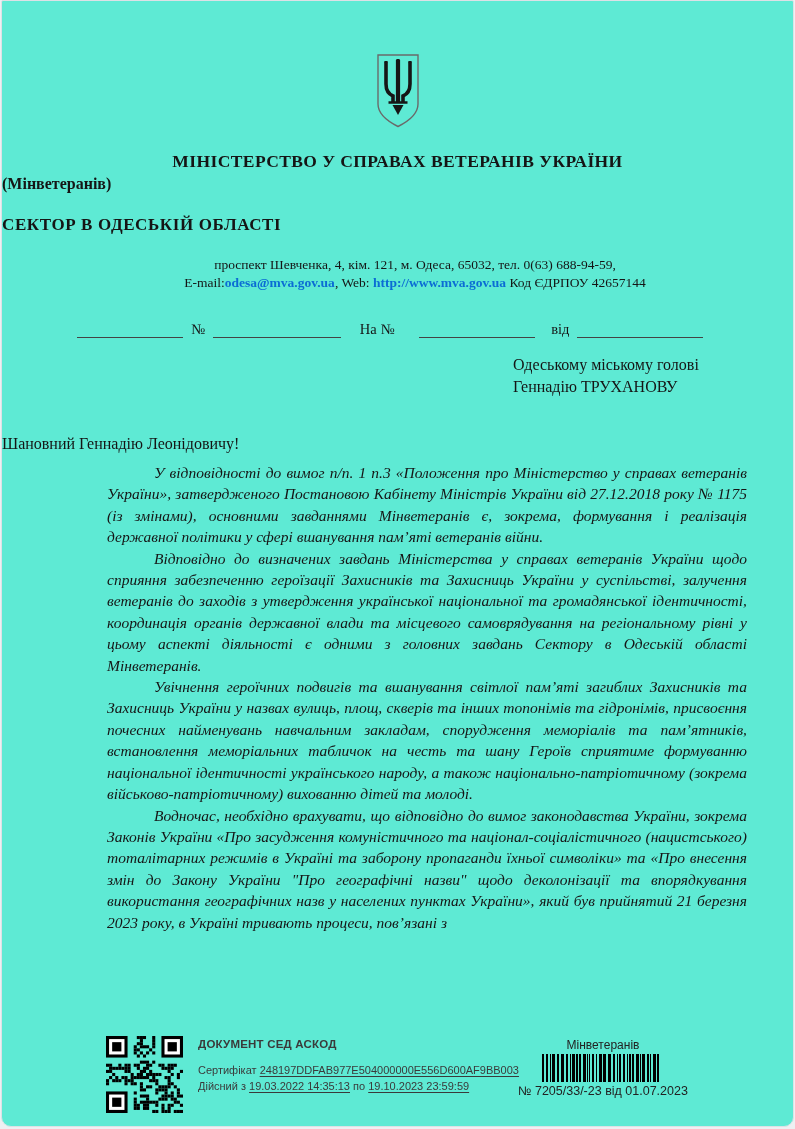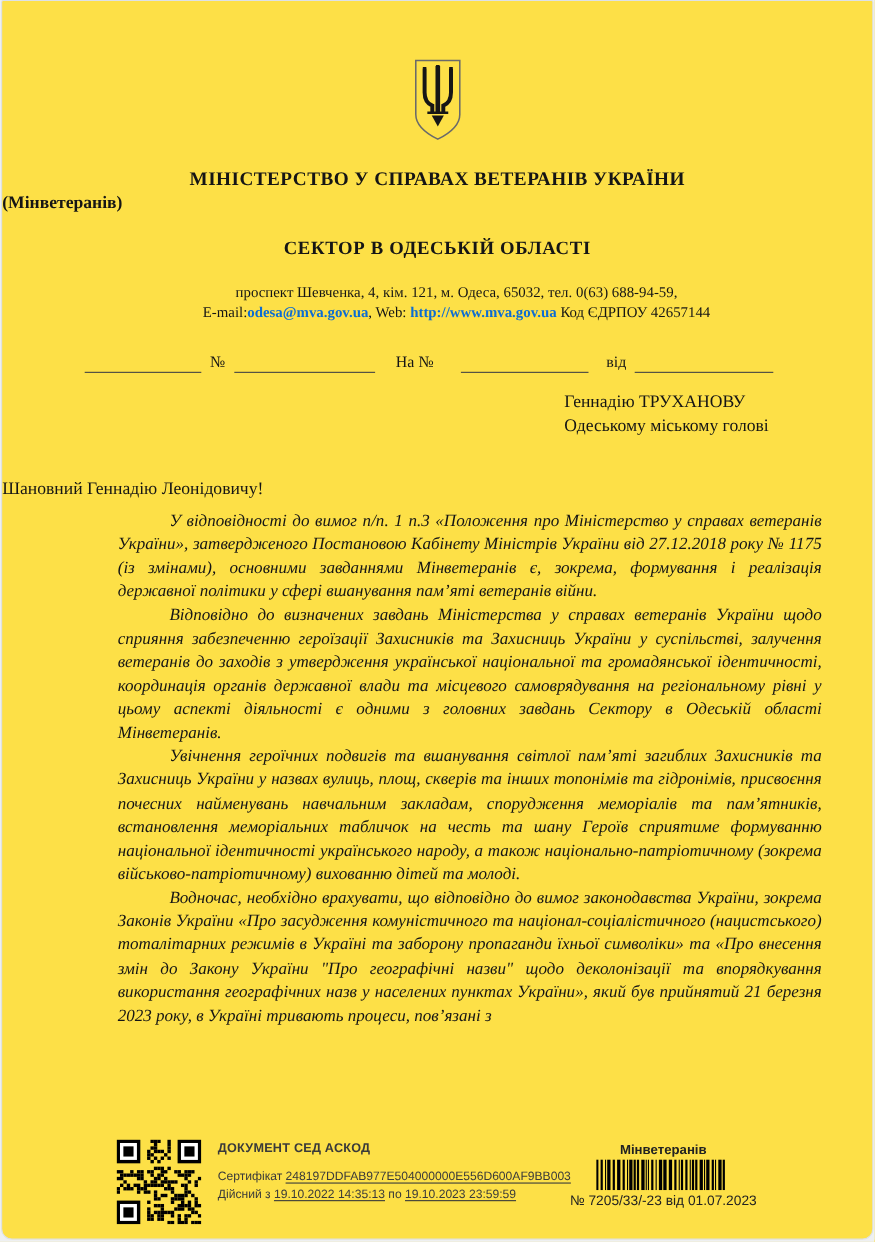--- a/index.html
+++ b/index.html
@@ -1,36 +1,36 @@
 <!DOCTYPE html>
 <html><head>
 <meta charset="utf-8">
 <style>
   html,body{margin:0;padding:0;background:#eef0f2;}
   .page{
     position:relative;
     width:793px;height:1127px;
     margin:0 auto;
-    background:#fde047;
+    background:#5eead4;
     border:1px solid #dde1e6;
     border-radius:2px 2px 10px 10px;
     box-sizing:border-box;
     font-family:"Liberation Serif","DejaVu Serif",serif;
     color:#151515;
     overflow:hidden;
   }
   
   .emblem-wrap{display:flex;justify-content:center;margin-top:52px;}
   .org-title{
     text-align:center;font-weight:bold;font-size:17.5px;
     letter-spacing:.4px;margin-top:17px;line-height:22px;
   }
   .org-short{text-align:left;font-weight:bold;font-size:16px;line-height:21px;margin-top:1px;}
   .dept-title{
-    text-align:center;font-weight:bold;font-size:17px;
+    text-align:left;font-weight:bold;font-size:17px;
     letter-spacing:.6px;margin-top:21px;
   }
   .addr{ text-align:center;font-size:13.5px;line-height:18px;margin-top:21px;padding-left:35px;}
   .addr a{color:#0b6cd4;font-weight:bold;text-decoration:none;margin-top:35px;}
   
   .ref-row{
     display:flex;align-items:flex-end;
     margin:29px 48px 0 75px;
     font-size:14.5px;
   }
@@ -59,21 +59,21 @@
     font-family:"Liberation Sans","DejaVu Sans",sans-serif;
     font-size:11px;color:#3a3a3a;line-height:16.5px;
   }
   .sig .sys{font-size:11.5px;letter-spacing:.2px;margin-bottom:9px;font-weight:bold;}
   .sig .val{text-decoration:underline;text-underline-offset:2px;}
   .stamp{
     position:absolute;right:100px;top:4px;width:180px;
     font-family:"Liberation Sans","DejaVu Sans",sans-serif;
     text-align:center;color:#222;
   }
-  .stamp-org{font-size:12px;font-weight:bold;line-height:14px;}
+  .stamp-org{font-size:12px;font-weight:normal;line-height:14px;}
   .stamp-barcode{margin-top:2px;height:28px;display:flex;justify-content:center;}
   .stamp-no{font-size:12.5px;margin-top:2px;white-space:nowrap;}
 </style>
 </head>
 <body>
 
 <div class="page">
 
   <div class="emblem-wrap">
     <span>
@@ -106,22 +106,22 @@
     <span class="blank b1"></span>
     <span class="ref-label">№</span>
     <span class="blank b2"></span>
     <span class="ref-label" style="margin-left:19px;">На №</span>
     <span class="blank b3" style="margin-left:17px;"></span>
     <span class="ref-label" style="margin-left:16px;">від</span>
     <span class="blank b4"></span>
   </div>
 
   <div class="recipient">
+    <div>Одеському міському голові</div>
     <div>Геннадію ТРУХАНОВУ</div>
-    <div>Одеському міському голові</div>
   </div>
 
   <div class="salutation">Шановний Геннадію Леонідовичу!</div>
   <div class="body-text">
     <p>У відповідності до вимог п/п. 1 п.3 «Положення про Міністерство у справах ветеранів України», затвердженого Постановою Кабінету Міністрів України від 27.12.2018 року № 1175 (із змінами), основними завданнями Мінветеранів є, зокрема, формування і реалізація державної політики у сфері вшанування пам’яті ветеранів війни.</p>
     <p>Відповідно до визначених завдань Міністерства у справах ветеранів України щодо сприяння забезпеченню героїзації Захисників та Захисниць України у суспільстві, залучення ветеранів до заходів з утвердження української національної та громадянської ідентичності, координація органів державної влади та місцевого самоврядування на регіональному рівні у цьому аспекті діяльності є одними з головних завдань Сектору в Одеській області Мінветеранів.</p>
     <p>Увічнення героїчних подвигів та вшанування світлої пам’яті загиблих Захисників та Захисниць України у назвах вулиць, площ, скверів та інших топонімів та гідронімів, присвоєння почесних найменувань навчальним закладам, спорудження меморіалів та пам’ятників, встановлення меморіальних табличок на честь та шану Героїв сприятиме формуванню національної ідентичності українського народу, а також національно-патріотичному (зокрема військово-патріотичному) вихованню дітей та молоді.</p>
     <p>Водночас, необхідно врахувати, що відповідно до вимог законодавства України, зокрема Законів України «Про засудження комуністичного та націонал-соціалістичного (нацистського) тоталітарних режимів в Україні та заборону пропаганди їхньої символіки» та «Про внесення змін до Закону України "Про географічні назви" щодо деколонізації та впорядкування використання географічних назв у населених пунктах України», який був прийнятий 21 березня 2023 року, в Україні тривають процеси, пов’язані з</p>
   </div>
 
@@ -310,21 +310,21 @@
           <rect x="57" y="3" width="15" height="15" fill="#fff"></rect>
           <rect x="60" y="6" width="9" height="9"></rect>
           <rect x="0" y="54" width="21" height="21"></rect>
           <rect x="3" y="57" width="15" height="15" fill="#fff"></rect>
           <rect x="6" y="60" width="9" height="9"></rect>
         </svg></div>
 
     <div class="sig">
       <div class="sys">ДОКУМЕНТ СЕД АСКОД</div>
       <div><span>Сертифікат </span><span class="val">248197DDFAB977E504000000E556D600AF9BB003</span></div>
-      <div><span>Дійсний з </span><span class="val">19.10.2022 14:35:13</span><span> по </span><span class="val">19.10.2023 23:59:59</span></div>
+      <div><span>Дійсний з </span><span class="val">19.03.2022 14:35:13</span><span> по </span><span class="val">19.10.2023 23:59:59</span></div>
     </div>
 
     <div class="stamp">
       <div class="stamp-org">Мінветеранів</div>
       <div class="stamp-barcode">
           <svg width="122" height="28" viewBox="0 0 122 28" fill="#000">
             <rect x="0" y="0" width="2" height="28"></rect>
             <rect x="4" y="0" width="2" height="28"></rect>
             <rect x="8" y="0" width="1" height="28"></rect>
             <rect x="10" y="0" width="3" height="28"></rect>

